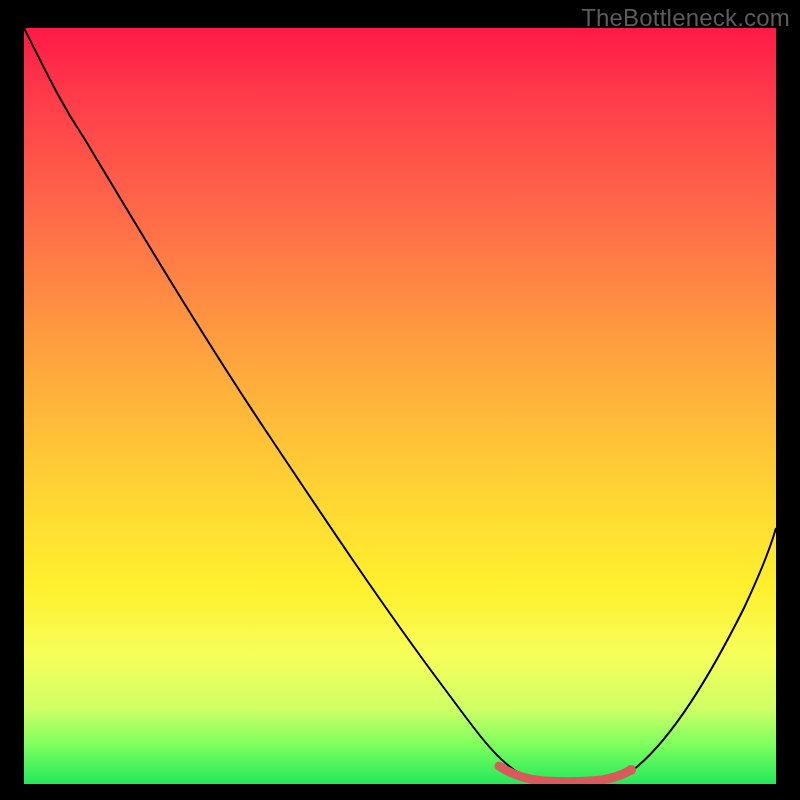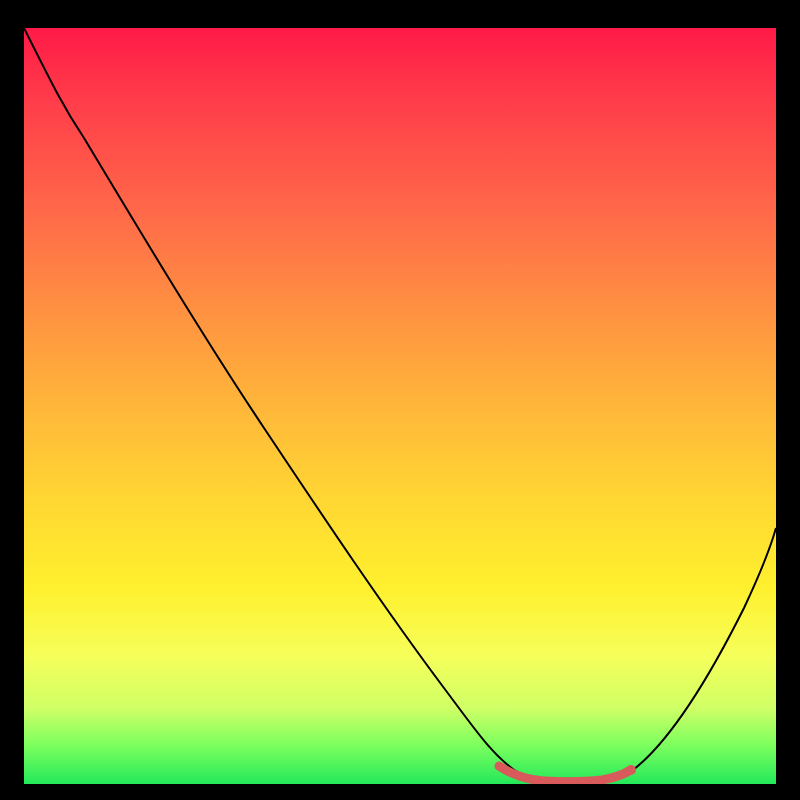--- a/index.html
+++ b/index.html
@@ -70,20 +70,21 @@
   }
   .marker-dot {
     fill: #d85a5a;
   }
 </style>
 </head>
 <body>
 
 <div class="frame">
 
+  <div class="watermark">TheBottleneck.com</div>
 
   <div class="plot">
 
     <svg class="curve" viewBox="0 0 752 756" preserveAspectRatio="none">
 
       <path class="curve-path" d="M 0 0
                C 30 60, 40 80, 60 110
                C 120 210, 180 310, 240 400
                C 300 490, 360 580, 420 660
                C 450 700, 470 730, 495 745

